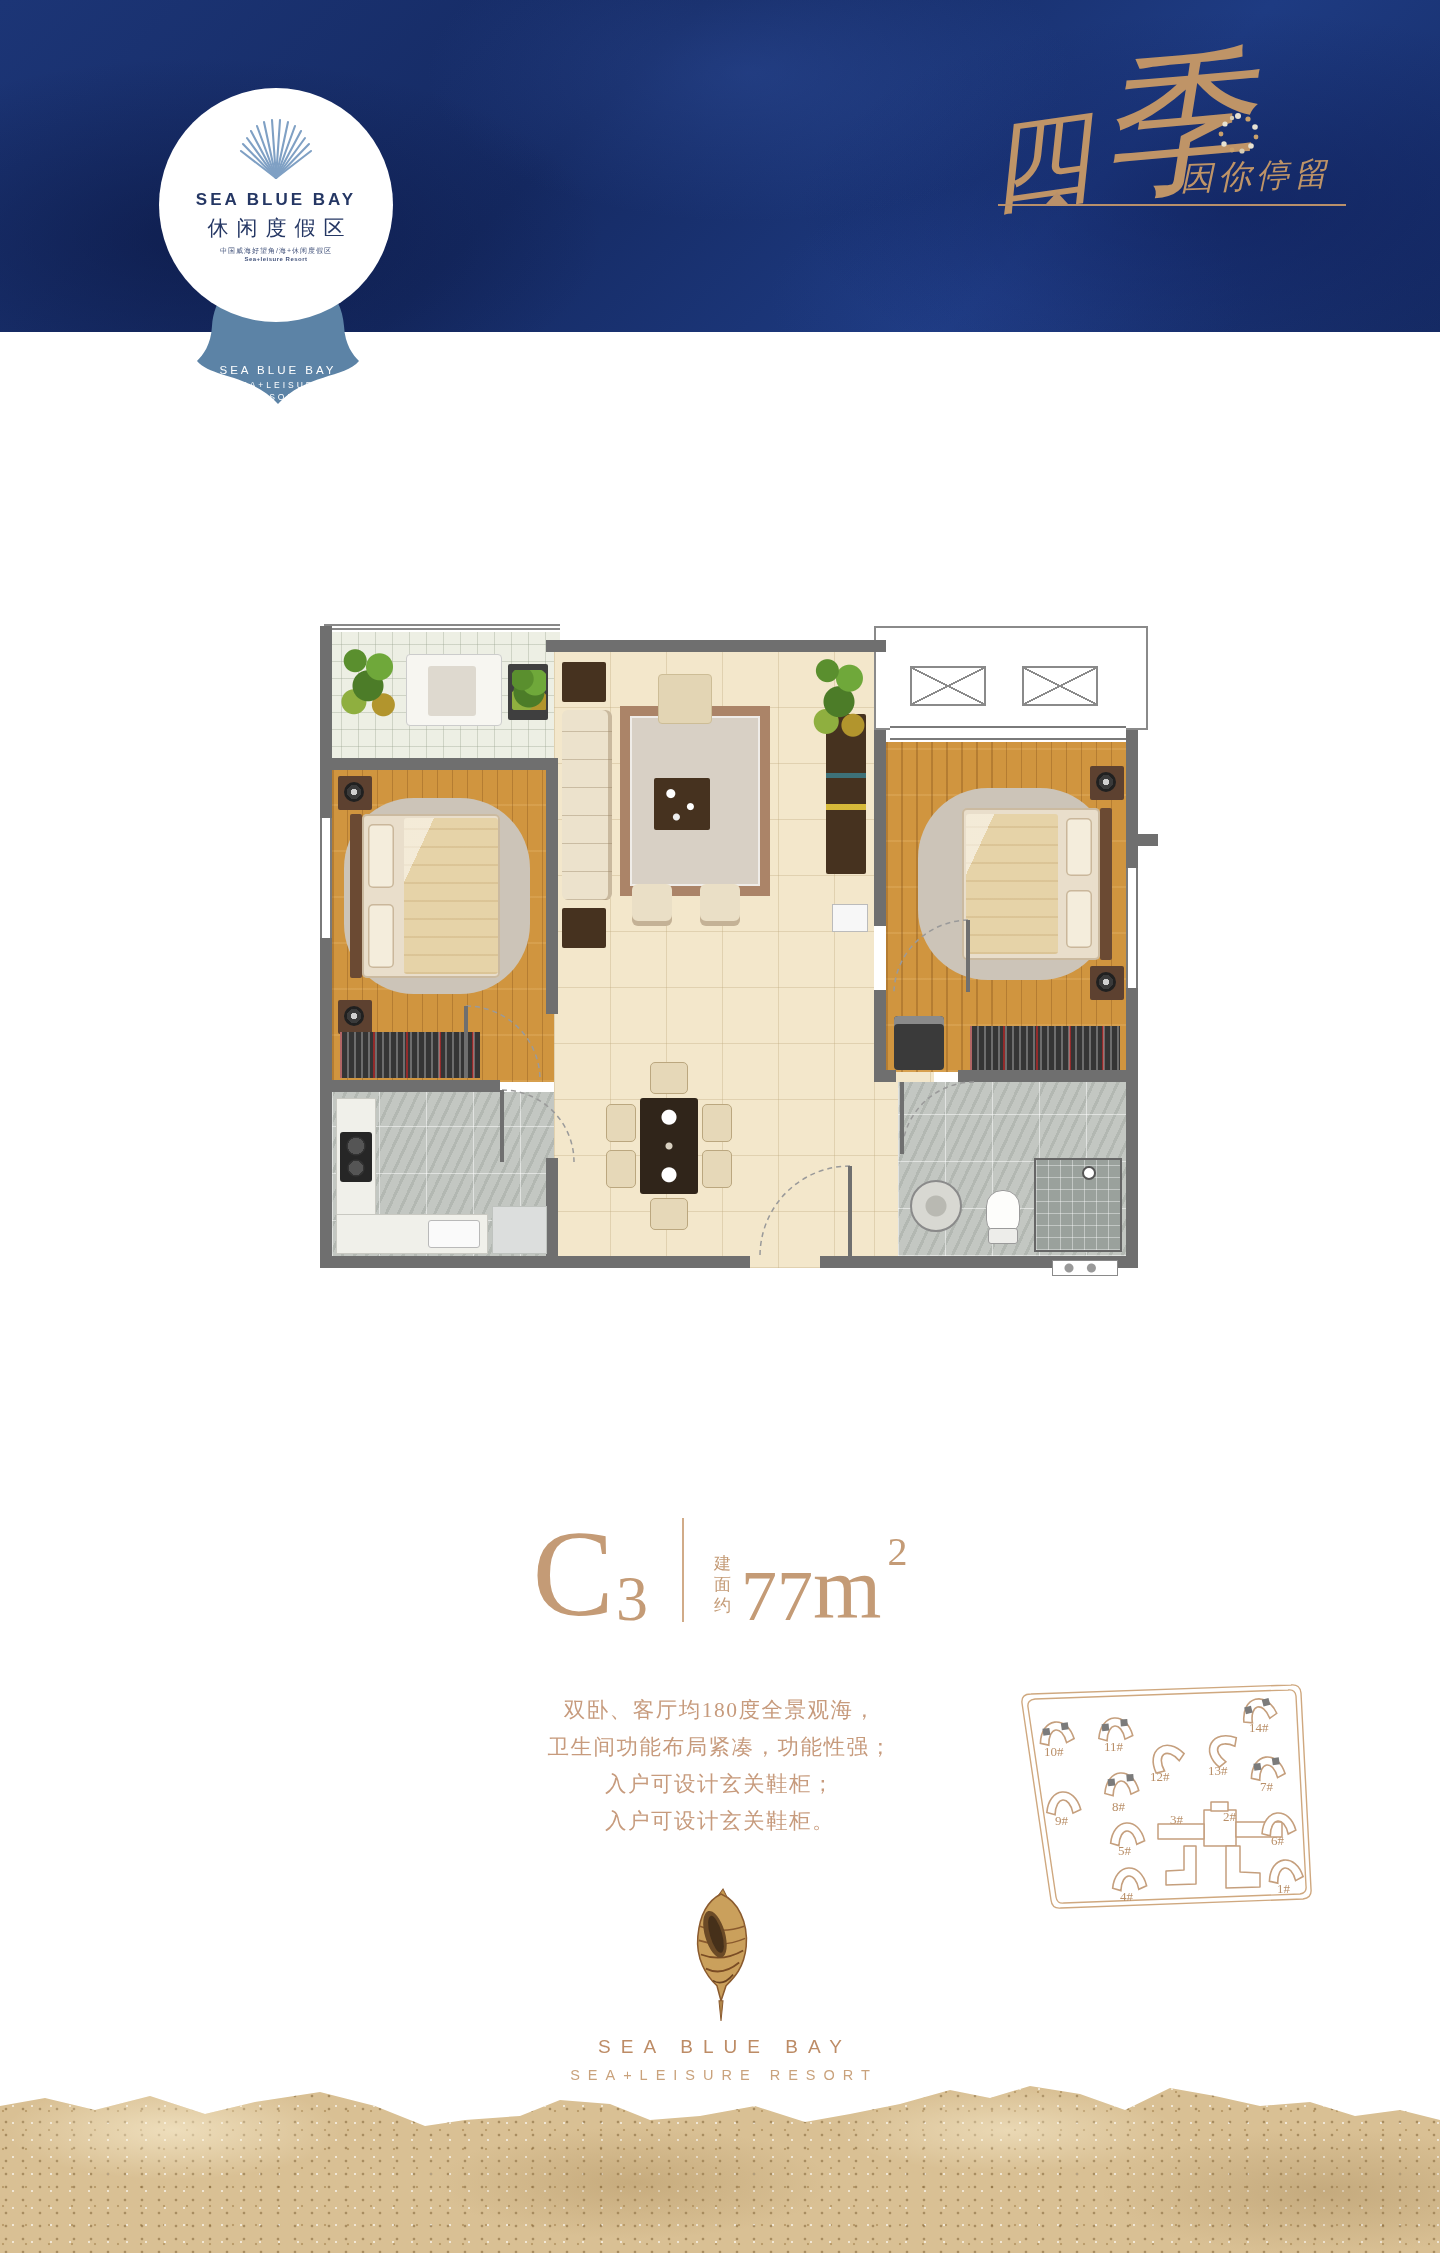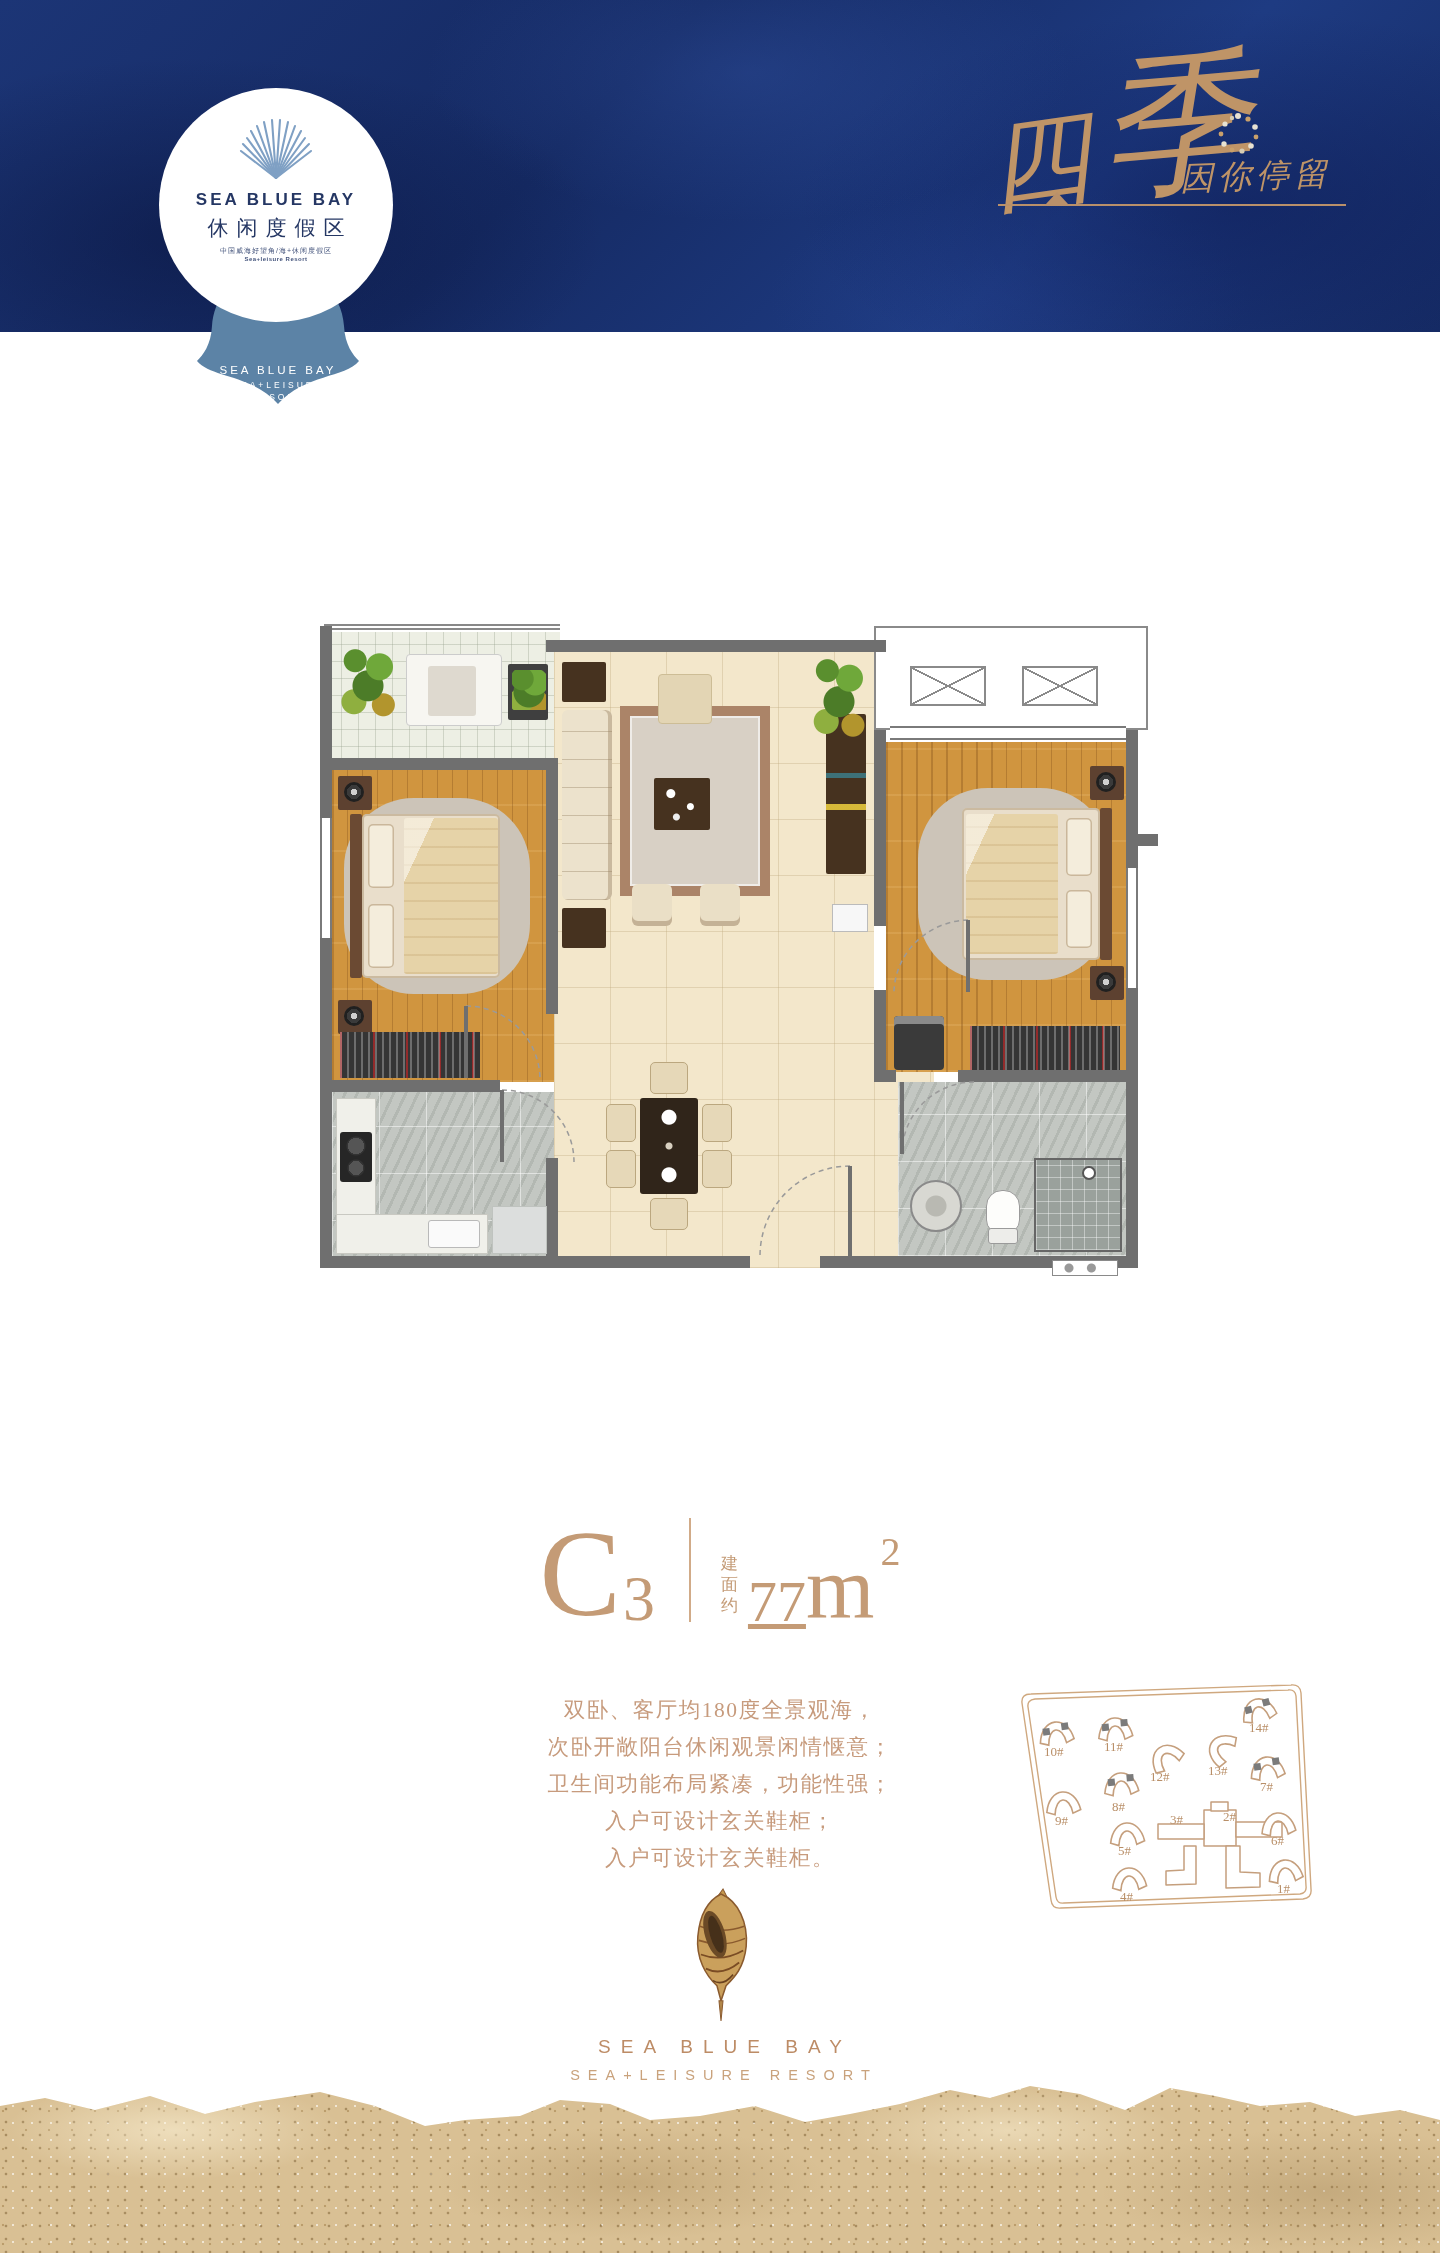--- a/index.html
+++ b/index.html
@@ -84,21 +84,21 @@
   .windowv{background:#ffffff;border-left:2px solid #7a7a7a;border-right:2px solid #7a7a7a;box-sizing:border-box;}
 
   
   #area-row{left:0;top:1518px;width:1440px;display:flex;justify-content:center;align-items:flex-end;
     color:#c49b76;font-family:"Liberation Serif",serif;}
   #code-letter{font-size:122px;line-height:.82;}
   #code-digit{font-size:64px;line-height:.8;margin-left:2px;}
   #area-divider{width:2px;height:104px;background:#d1ab88;margin:0 30px 2px 34px;}
   #area-label-col{display:flex;flex-direction:column;gap:4px;font-size:17px;line-height:1;
     margin:0 10px 10px 0;color:#c49b76;}
-  #area-value{font-size:58px;line-height:.78;text-decoration:underline;}
+  #area-value{font-size:72px;line-height:.78;}
   #area-unit{font-size:88px;line-height:.78;}
   #area-exp{font-size:40px;line-height:1;margin:0 0 52px 6px;}
 
   
   #description{left:0;top:1692px;width:1440px;text-align:center;color:#c79b7d;
     font-family:"Liberation Serif",serif;}
   .desc-line{font-size:21.5px;line-height:37px;letter-spacing:1.5px;}
 
   
   #siteplan{left:998px;top:1652px;width:330px;height:270px;}
@@ -312,21 +312,20 @@
       <span>面</span>
       <span>约</span>
     </div>
     <span id="area-value">77</span>
     <span id="area-unit">m</span>
     <span id="area-exp">2</span>
   </div>
 
   <div class="abs" id="description">
       <div class="desc-line">双卧、客厅均180度全景观海，</div>
-      <div class="desc-line">次卧开敞阳台休闲观景闲情惬意；</div>
       <div class="desc-line">卫生间功能布局紧凑，功能性强；</div>
       <div class="desc-line">入户可设计玄关鞋柜；</div>
       <div class="desc-line">入户可设计玄关鞋柜。</div>
     </div>
 
   <svg class="abs" id="siteplan" viewBox="0 0 330 270">
     <path class="boundary" d="M33,42 L293,33 Q302,32 303,41 L313,237 Q314,246 305,247 L63,256 Q54,257 53,248 L24,51 Q23,42 33,42 Z"></path>
     <path class="boundary" d="M37,47 L290,38 Q297,37 298,44 L308,234 Q309,241 302,242 L66,251 Q59,252 58,245 L30,55 Q29,48 37,47 Z"></path>
     <g>
       <rect class="podium" x="206" y="158" width="32" height="36"></rect>

